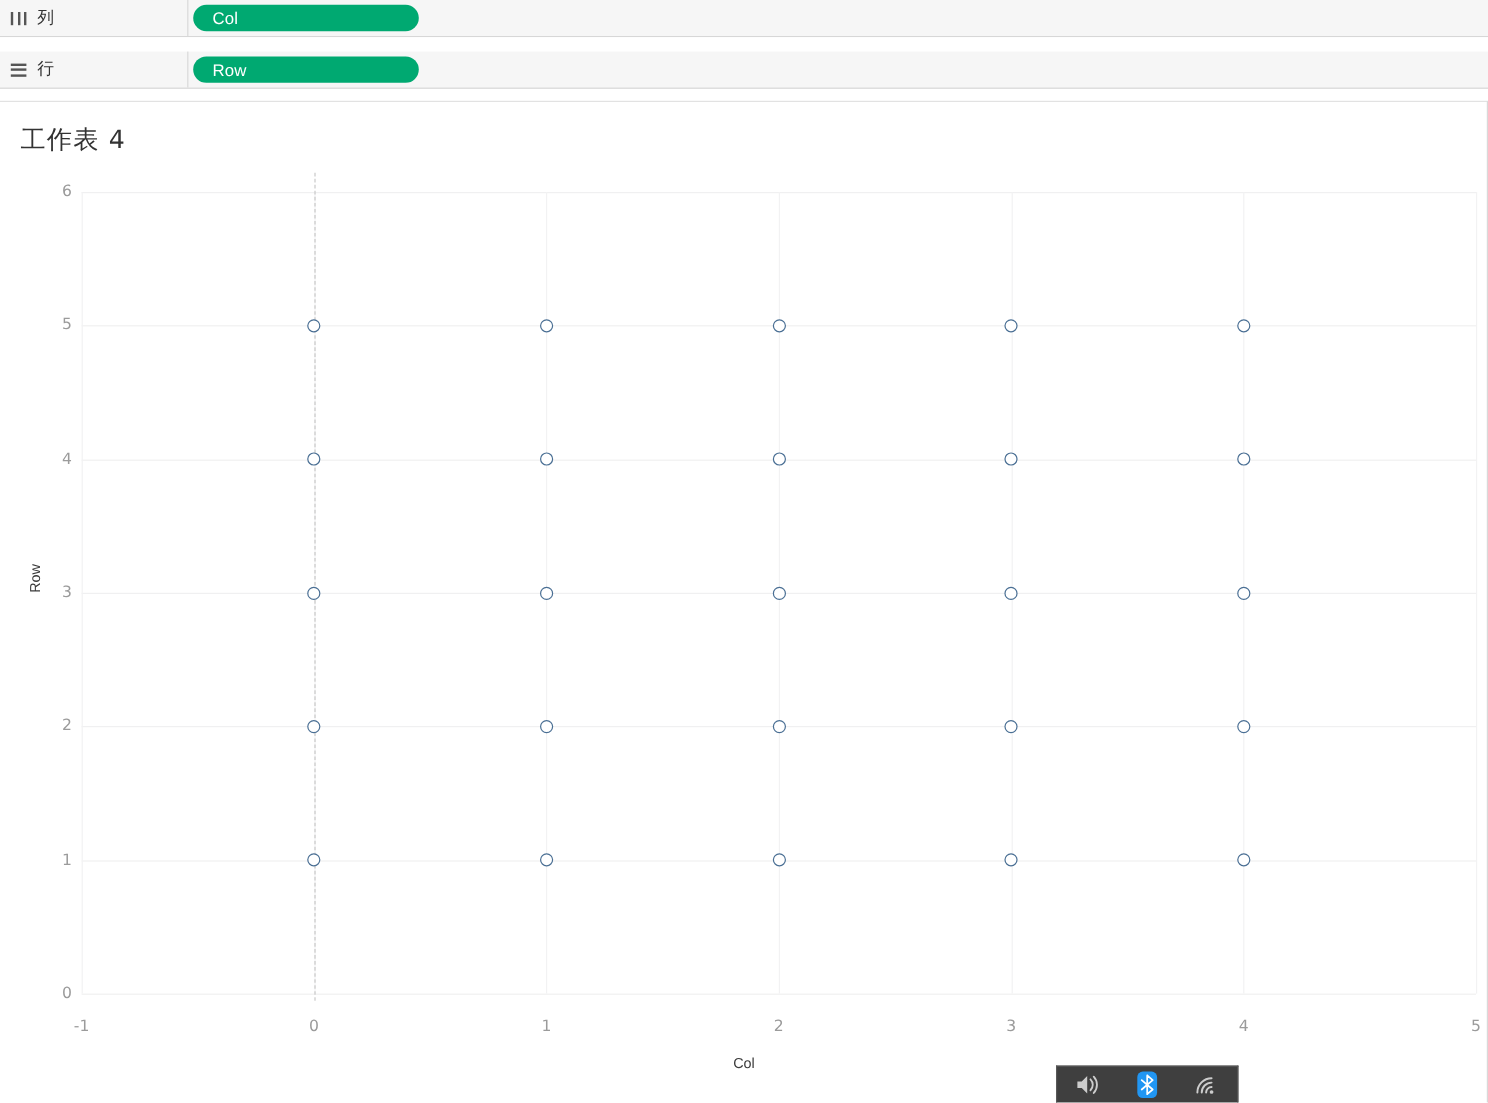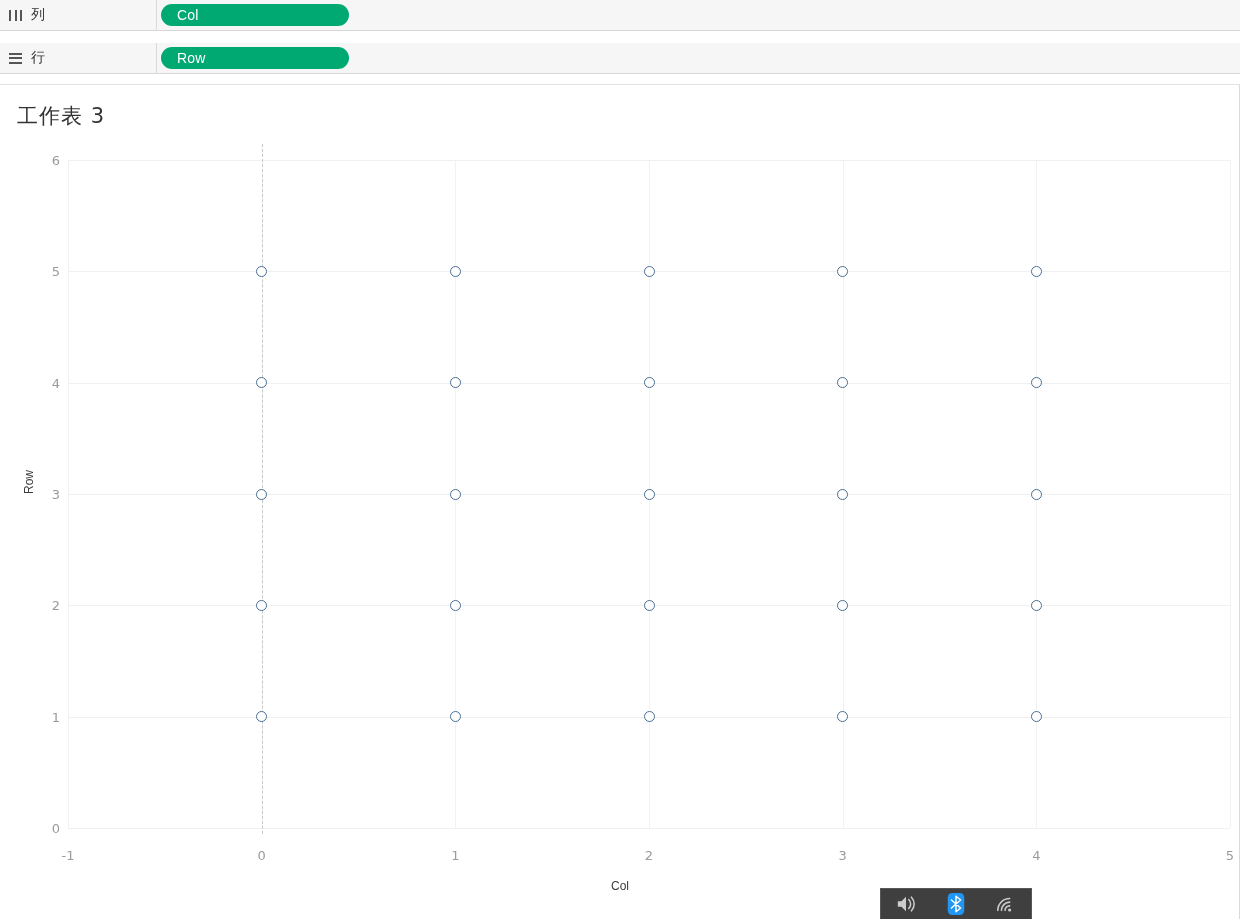--- a/index.html
+++ b/index.html
@@ -256,21 +256,21 @@
           <i></i>
           <i></i>
         </span>
       <span>行</span>
     </div>
     <div class="pill">Row</div>
   </div>
 
   <div class="sheet">
 
-    <div class="sheet-title">工作表 3</div>
+    <div class="sheet-title">工作表 4</div>
 
     <div class="ytick-wrap" id="yticks">
         <div class="ytick" style="top: 668px;">0</div>
         <div class="ytick" style="top: 556.667px;">1</div>
         <div class="ytick" style="top: 445.333px;">2</div>
         <div class="ytick" style="top: 334px;">3</div>
         <div class="ytick" style="top: 222.667px;">4</div>
         <div class="ytick" style="top: 111.333px;">5</div>
         <div class="ytick" style="top: 0px;">6</div>
       </div>

